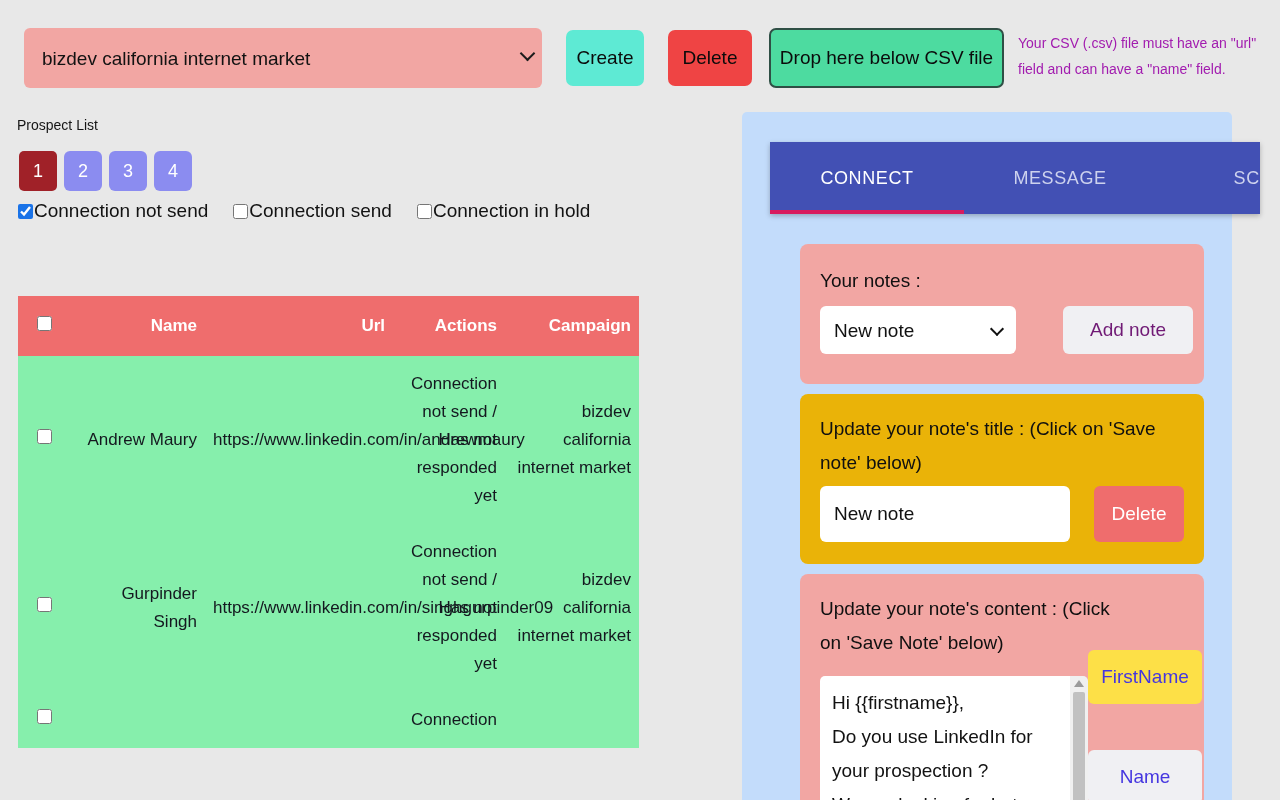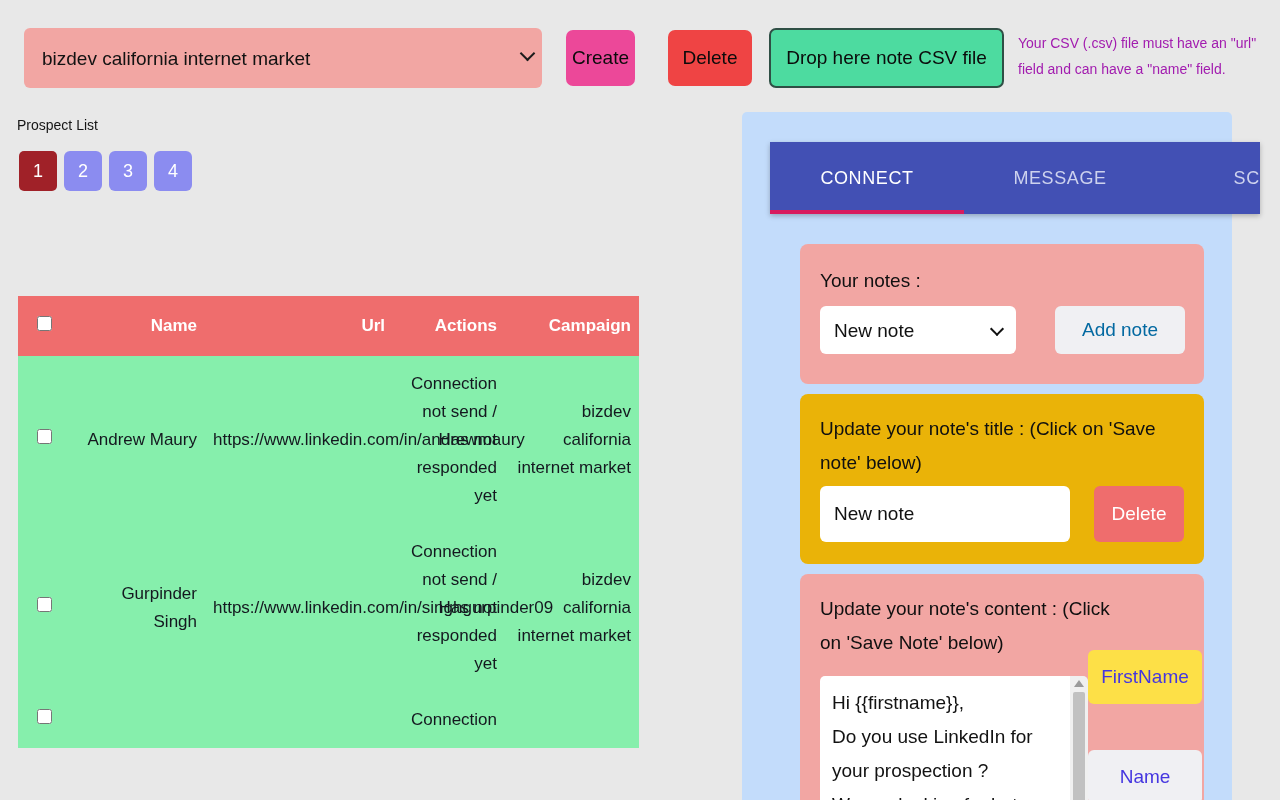--- a/index.html
+++ b/index.html
@@ -38,22 +38,22 @@
     display: block;
     width: 9px; height: 9px;
     border-right: 2px solid #1c1c1c;
     border-bottom: 2px solid #1c1c1c;
     transform: rotate(45deg);
     margin: 0 auto;
   }
 
   .btn-create {
     position: absolute; left: 566px; top: 30px;
-    width: 69px; height: 56px;
-    background: #ec4899; border: none; border-radius: 7px;
+    width: 78px; height: 56px;
+    background: #5eead4; border: none; border-radius: 7px;
     font-family: "Liberation Sans", sans-serif;
     font-size: 19px; color: #0b0b0b;
     cursor: pointer;
   }
   .btn-delete-top {
     position: absolute; left: 668px; top: 30px;
     width: 84px; height: 56px;
     background: #ef4444; border: none; border-radius: 7px;
     font-family: "Liberation Sans", sans-serif;
     font-size: 19px; color: #0b0b0b;
@@ -218,25 +218,25 @@
   }
   .note-select-caret:after {
     content: "";
     display: block;
     width: 8px; height: 8px;
     border-right: 2px solid #111;
     border-bottom: 2px solid #111;
     transform: rotate(45deg);
   }
   .btn-add-note {
-    position: absolute; left: 255px; top: 62px;
+    position: absolute; left: 263px; top: 62px;
     width: 130px; height: 48px;
     background: #f0f0f3; border: none; border-radius: 6px;
     font-family: "Liberation Sans", sans-serif;
-    font-size: 19px; color: #0369a1;
+    font-size: 19px; color: #701a75;
     cursor: pointer;
   }
 
   .title-input {
     position: absolute; left: 20px; top: 92px;
     width: 250px; height: 56px;
     background: #ffffff; border: none; border-radius: 6px;
     font-family: "Liberation Sans", sans-serif;
     font-size: 19px; color: #111111;
     padding: 0 14px;
@@ -303,33 +303,47 @@
 <div id="root">
 
   <select class="campaign-select">
     <option>bizdev california internet market</option>
   </select>
   <span class="select-caret"></span>
 
   <button class="btn-create">Create</button>
   <button class="btn-delete-top">Delete</button>
   <div class="dropzone">
-    <span>Drop here note CSV file</span>
+    <span>Drop here below CSV file</span>
   </div>
   <div class="csv-hint">Your CSV (.csv) file must have an "url" field and can have a "name" field.</div>
 
   <div class="prospect-label">Prospect List</div>
   <div class="page-btns">
     <button class="page-btn active">1</button>
     <button class="page-btn">2</button>
     <button class="page-btn">3</button>
     <button class="page-btn">4</button>
   </div>
 
   <div class="filters">
+    <div class="filter-row">
+      <label class="filter-item gap-a">
+        <input type="checkbox" checked="" style="">
+        <span>Connection not send</span>
+      </label>
+      <label class="filter-item gap-a">
+        <input type="checkbox" style="">
+        <span>Connection send</span>
+      </label>
+      <label class="filter-item">
+        <input type="checkbox" style="">
+        <span>Connection in hold</span>
+      </label>
+    </div>
   </div>
 
   <table class="prospect-table">
     <colgroup>
       <col class="w-check">
         <col class="w-name">
         <col class="w-url">
         <col class="w-act">
         <col class="w-camp">
     </colgroup>

